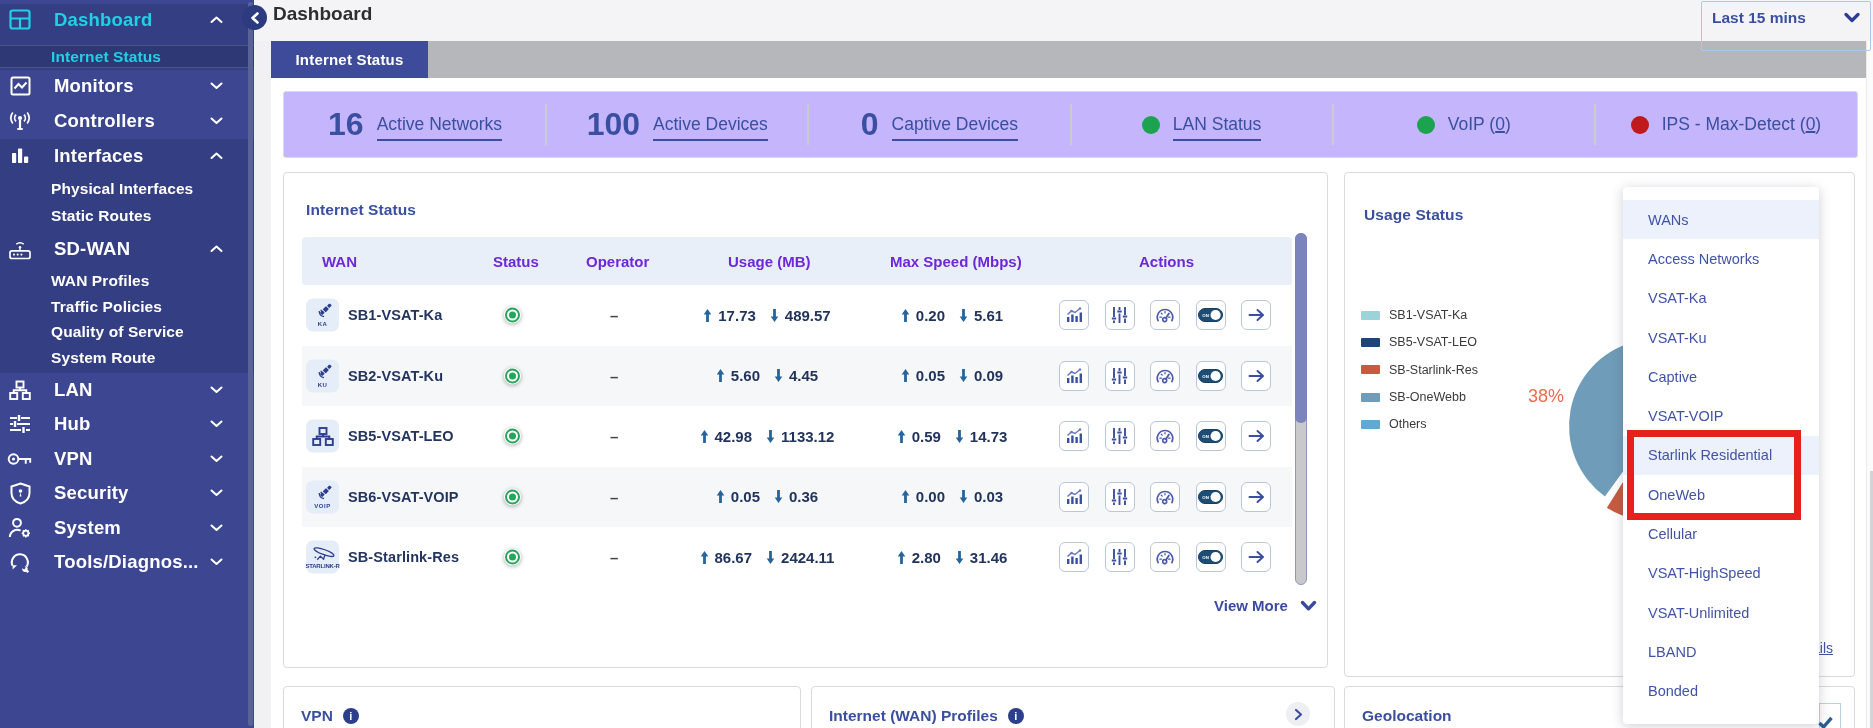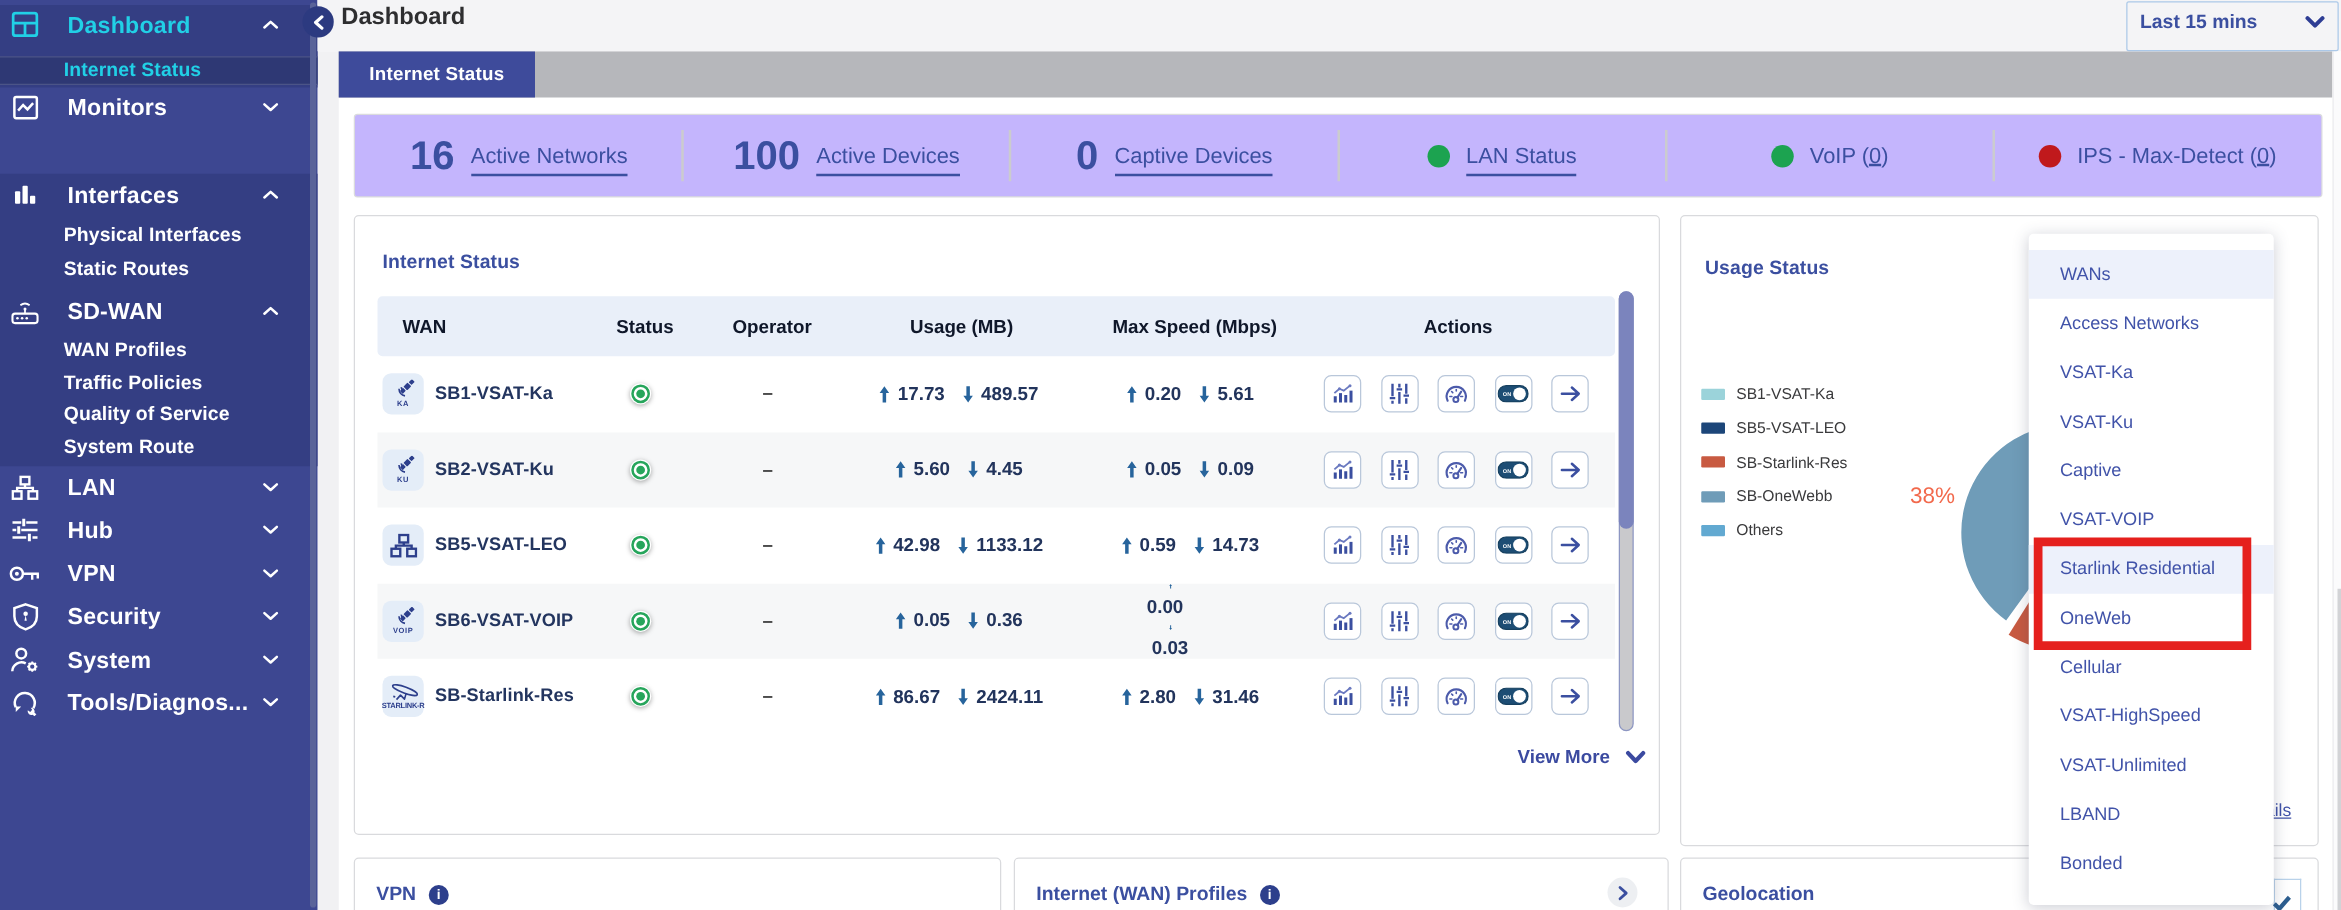--- a/index.html
+++ b/index.html
@@ -19,21 +19,21 @@
 #sel-row { position:absolute; left:0; top:44.5px; width:254px; height:23px; background:#2e3874; border-top:1px solid rgba(255,255,255,.14); border-bottom:1px solid rgba(255,255,255,.14);}
 .cyan { color:#21d0e6 !important; }
 #side-scroll { position:absolute; right:1px; top:2px; width:5px; height:724px; background:#596399; border-radius:3px; }
 
 
 #collapse { position:absolute; left:242px; top:5px; width:25px; height:25px; border-radius:50%; background:#2c3a80; z-index:30; display:flex; align-items:center; justify-content:center; }
 
 
 #header { position:absolute; left:254px; top:0; width:1619px; height:41px; background:#f4f4f6; z-index:6; }
 #htitle { position:absolute; left:273px; top:3px; font-size:19px; font-weight:bold; color:#2e2e30; z-index:7; }
-#timesel { position:absolute; left:1701px; top:1px; width:170px; height:40px; border:1px solid #abc8e8; border-radius:2px; z-index:7; }
+#timesel { position:absolute; left:1701px; top:1px; width:170px; height:50px; border:1px solid #abc8e8; border-radius:2px; z-index:7; }
 #timesel .t { position:absolute; left:10px; top:7px; font-size:15.5px; font-weight:bold; color:#3b4fa0; }
 
 
 #gutter { position:absolute; left:254px; top:41px; width:17px; height:687px; background:#f1f1f3; }
 #contentbg { position:absolute; left:271px; top:77px; width:1595px; height:651px; background:#fff; }
 #pagescroll { position:absolute; left:1866px; top:41px; width:7px; height:687px; background:#fbfbfc; border-left:1px solid #ebebee;}
 #pagescroll .pthumb { position:absolute; left:2.5px; top:430px; width:4.5px; height:257px; background:#d2d3d6; }
 
 
 #tabbar { position:absolute; left:271px; top:41px; width:1595px; height:36.5px; background:#b6b7bb; }
@@ -50,21 +50,21 @@
 .dotg { width:18px; height:18px; border-radius:50%; background:#1ca350; }
 .dotr { width:18px; height:18px; border-radius:50%; background:#c0191c; }
 
 
 .card { position:absolute; background:#fff; border:1px solid #d9dadd; border-radius:4px; }
 .ctitle { position:absolute; font-size:15.5px; font-weight:bold; color:#3b4fa0; letter-spacing:.1px; }
 
 
 #istat { left:283px; top:172px; width:1045px; height:496px; }
 #thead { position:absolute; left:18px; top:64px; width:990px; height:48px; background:#e9eff9; border-radius:4px; }
-.th { position:absolute; top:0; height:48px; display:flex; align-items:center; font-size:15px; font-weight:bold; color:#0f172a; }
+.th { position:absolute; top:0; height:48px; display:flex; align-items:center; font-size:15px; font-weight:bold; color:#6d28d9; }
 .trow { position:absolute; left:18px; width:990px; height:60.5px; }
 .trow.alt { background:#f6f7f8; }
 .wicon { position:absolute; left:4px; top:50%; transform:translateY(-50%); width:33px; height:33px; background:#e4edf8; border-radius:7px; display:flex; flex-direction:column; align-items:center; justify-content:center; }
 .wname { position:absolute; left:46px; top:50%; transform:translateY(-50%); font-size:14.5px; font-weight:bold; color:#23355f; letter-spacing:.1px;}
 .stind { position:absolute; left:202px; top:50%; transform:translateY(-50%); width:17px; height:17px; border-radius:50%; background:#fff; box-shadow:0 1px 4px rgba(0,0,0,.35); display:flex; align-items:center; justify-content:center; }
 .stind .ring { width:15px; height:15px; border-radius:50%; border:2px solid #26a55b; display:flex; align-items:center; justify-content:center; }
 .stind .ctr { width:7px; height:7px; border-radius:50%; background:#26a55b; }
 .opdash { position:absolute; left:308px; top:50%; transform:translateY(-50%); font-size:15px; font-weight:bold; color:#444; }
 .ucell { position:absolute; top:0; height:100%; display:flex; align-items:center; justify-content:center; gap:6px; font-size:15px; font-weight:bold; color:#22345c; }
 .ucell .v { margin-right:8px; }
@@ -438,21 +438,21 @@
         <div class="ucell" style="left:345px;width:240px;">
           <svg width="9" height="15" viewBox="0 0 9 15">
             <path d="M4.5 1 L8.3 6.4 L5.9 6.4 L5.9 14 L3.1 14 L3.1 6.4 L0.7 6.4 Z" fill="#27649c"></path>
           </svg>
           <span class="v">0.05</span>
           <svg width="9" height="15" viewBox="0 0 9 15">
             <path d="M4.5 14 L8.3 8.6 L5.9 8.6 L5.9 1 L3.1 1 L3.1 8.6 L0.7 8.6 Z" fill="#27649c"></path>
           </svg>
           <span>0.36</span>
         </div>
-        <div class="ucell" style="left:524px;width:220px;flex-direction:column;">
+        <div class="ucell" style="left:540px;width:220px;">
           <svg width="9" height="15" viewBox="0 0 9 15">
             <path d="M4.5 1 L8.3 6.4 L5.9 6.4 L5.9 14 L3.1 14 L3.1 6.4 L0.7 6.4 Z" fill="#27649c"></path>
           </svg>
           <span class="v">0.00</span>
           <svg width="9" height="15" viewBox="0 0 9 15">
             <path d="M4.5 14 L8.3 8.6 L5.9 8.6 L5.9 1 L3.1 1 L3.1 8.6 L0.7 8.6 Z" fill="#27649c"></path>
           </svg>
           <span>0.03</span>
         </div>
         <div class="acts">
@@ -721,20 +721,38 @@
           </g>
         </svg>
       </span>
       <span class="mtxt ">Monitors</span>
       <span class="chev">
         <svg width="13" height="8" viewBox="0 0 13 8" style="transform:translateY(-50%)">
           <path d="M1.5 1.5 L6.5 6 L11.5 1.5" fill="none" stroke="#fff" stroke-width="2" stroke-linecap="round" stroke-linejoin="round"></path>
         </svg>
       </span>
     </div>
+    <div class="mrow" style="top:103.5px;height:34px;">
+      <span class="micon">
+        <svg width="26" height="21" viewBox="0 0 26 21">
+          <g fill="none" stroke="#fff" stroke-width="1.7">
+            <path d="M5.8 2.6 a9 9 0 0 0 0 10.8 M9 4.6 a5 5 0 0 0 0 6.8 M20.2 2.6 a9 9 0 0 1 0 10.8 M17 4.6 a5 5 0 0 1 0 6.8"></path>
+          </g>
+          <circle cx="13" cy="8" r="2.1" fill="#fff"></circle>
+          <path d="M13 9.5 v9.5" stroke="#fff" stroke-width="2.2"></path>
+          <path d="M10.2 19 h5.6" stroke="#fff" stroke-width="1.8"></path>
+        </svg>
+      </span>
+      <span class="mtxt ">Controllers</span>
+      <span class="chev">
+        <svg width="13" height="8" viewBox="0 0 13 8" style="transform:translateY(-50%)">
+          <path d="M1.5 1.5 L6.5 6 L11.5 1.5" fill="none" stroke="#fff" stroke-width="2" stroke-linecap="round" stroke-linejoin="round"></path>
+        </svg>
+      </span>
+    </div>
     <div class="mrow" style="top:139.5px;height:33px;">
       <span class="micon">
         <svg width="20" height="20" viewBox="0 0 20 20">
           <g fill="#fff">
             <rect x="2" y="7" width="4.2" height="10" rx="0.8"></rect>
             <rect x="8" y="2.5" width="4.2" height="14.5" rx="0.8"></rect>
             <rect x="14" y="10.5" width="4.2" height="6.5" rx="0.8"></rect>
           </g>
         </svg>
       </span>

